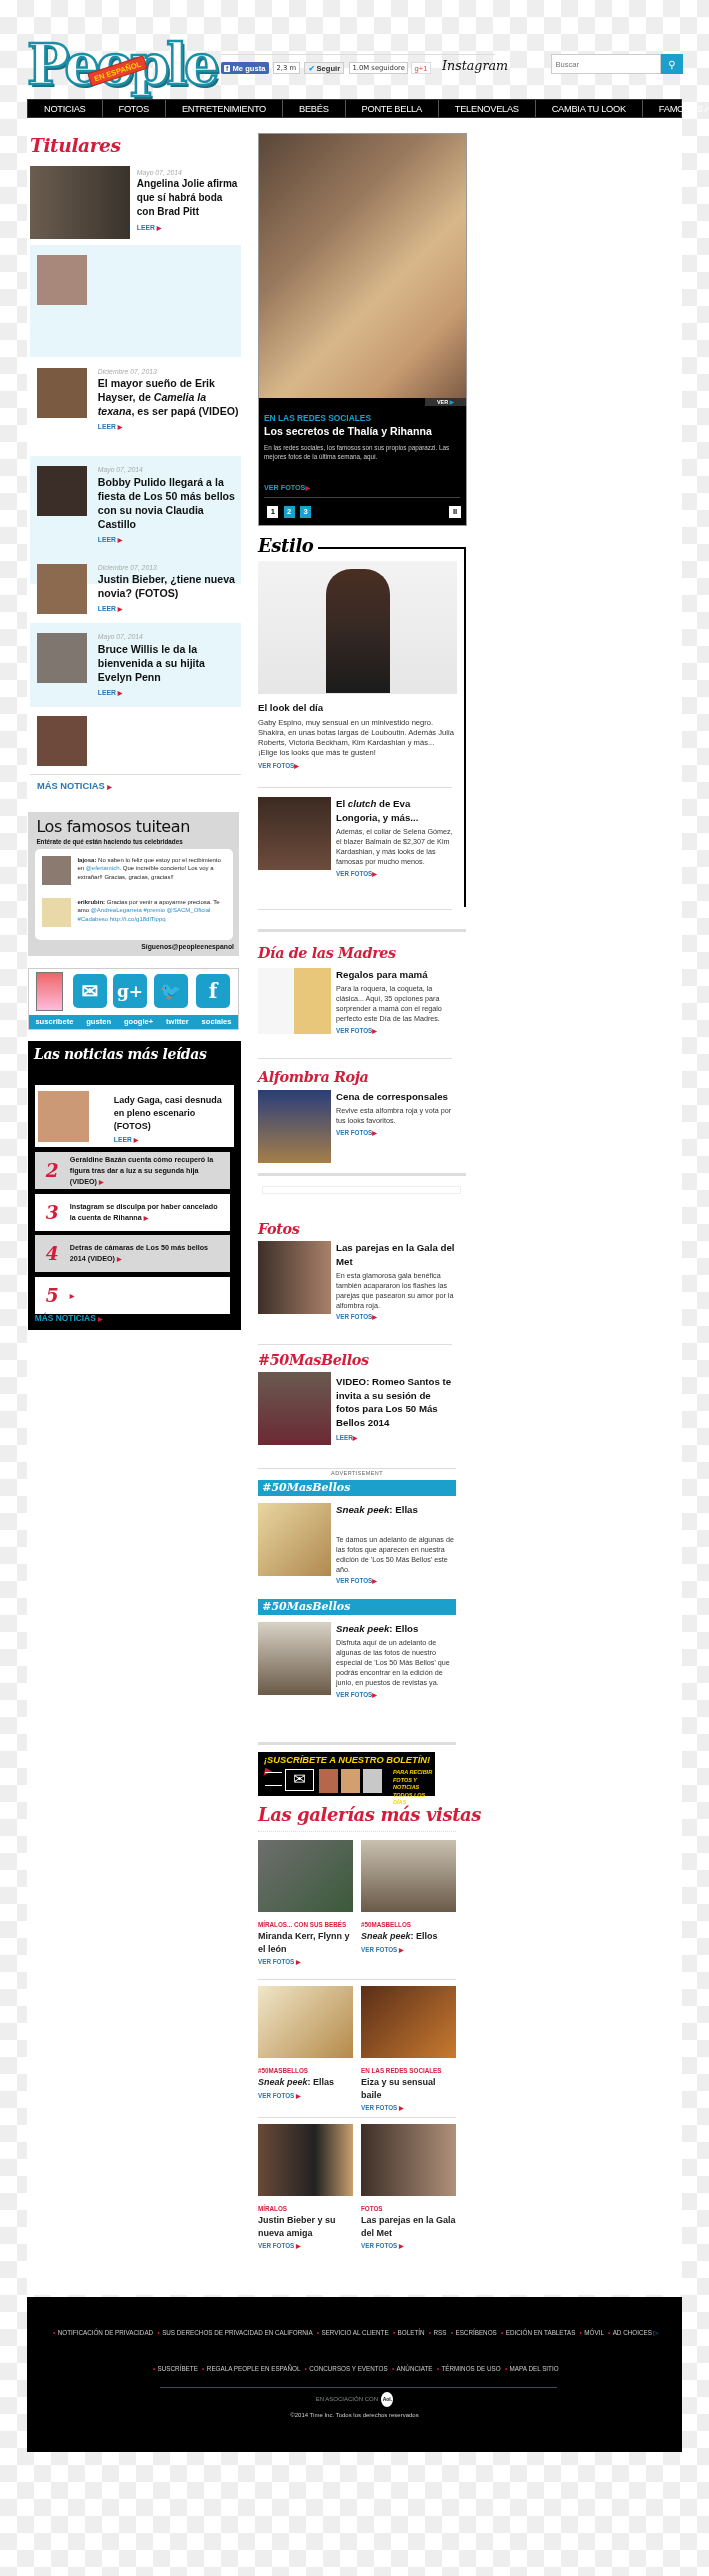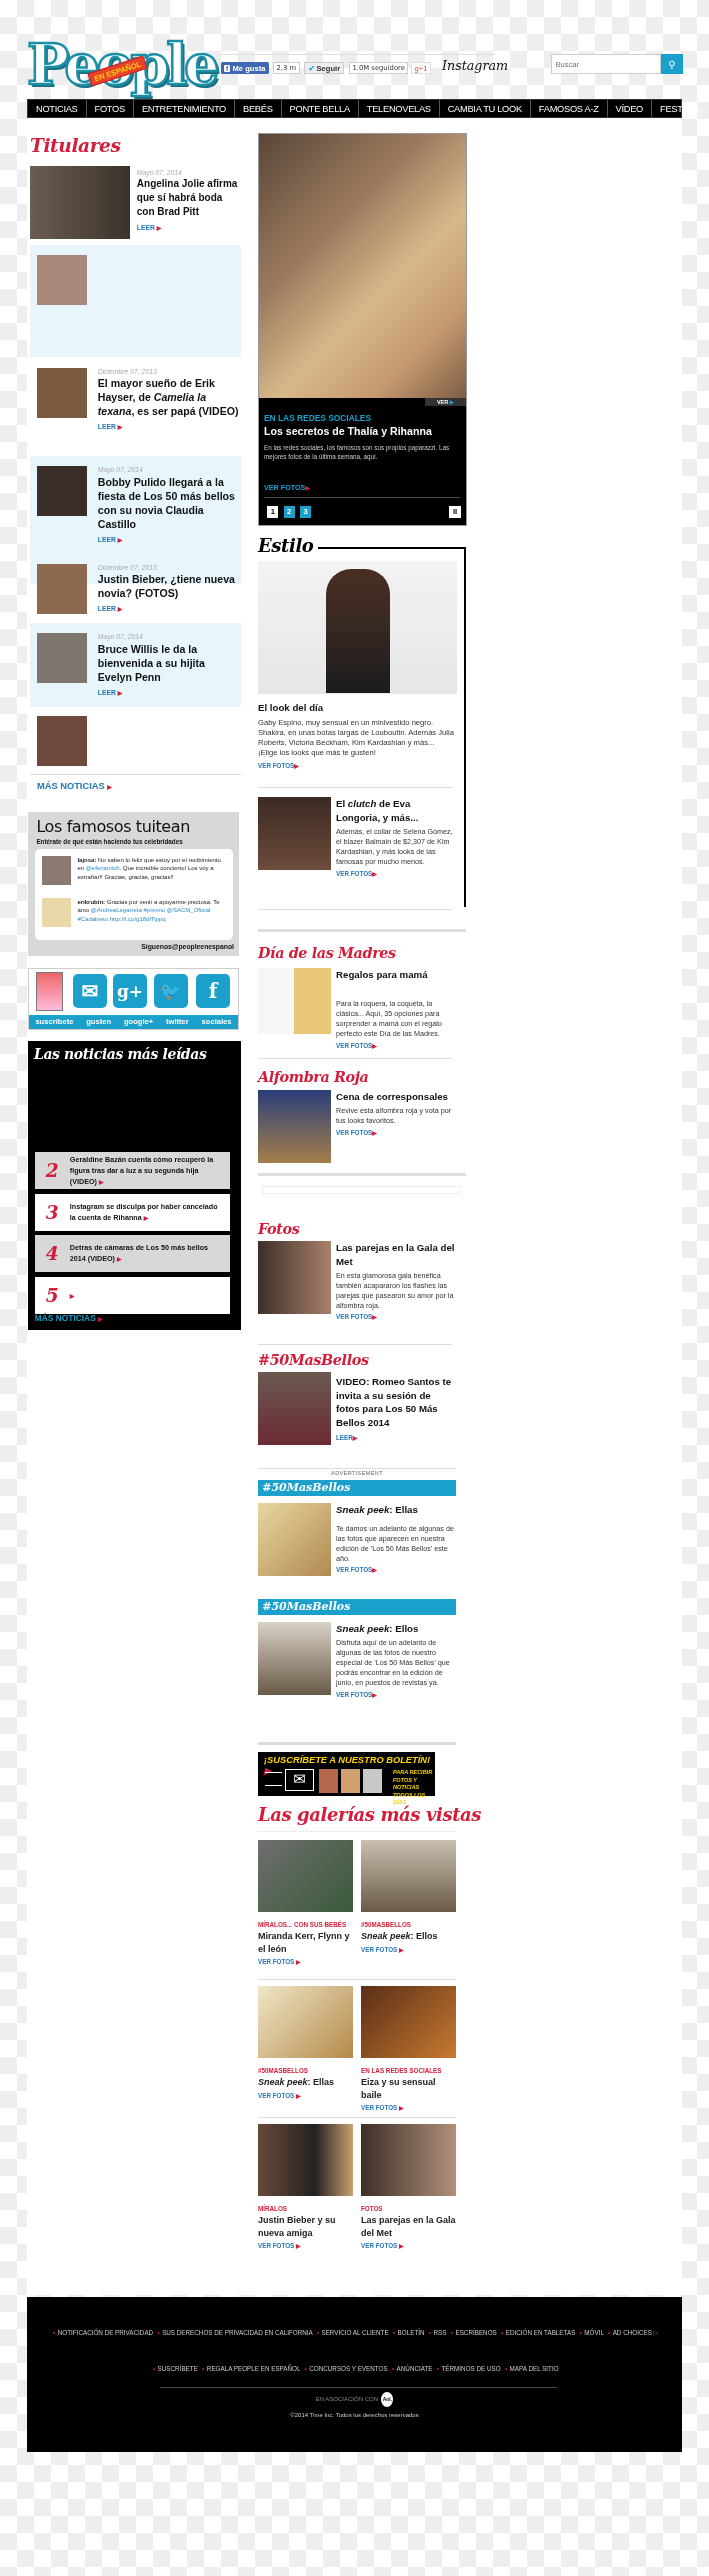--- a/index.html
+++ b/index.html
@@ -26,21 +26,21 @@
 .fb-f{background:#fff;color:#4267b2;font-size:6.8px;padding:0 1.7px;border-radius:0.8px}
 .count{position:absolute;top:6.8px;border:0.8px solid #ccc;background:#fff;font-size:6.8px;color:#333;height:12.7px;padding:0.8px 2.5px;font-family:"DejaVu Sans",sans-serif}
 .tw-btn{position:absolute;left:83px;top:6.8px;background:#eee;border:0.8px solid #ccc;height:12.7px;font-size:7.6px;font-weight:bold;padding:0.8px 3.4px;color:#333;display:flex;align-items:center;gap:1.7px}
 .tw-bird{color:#1da1f2}
 .gplus{position:absolute;left:190px;top:6.8px;border:0.8px solid #ddd;background:#fff;color:#dd4b39;font-size:7.6px;padding:0.8px 2.5px;height:12.7px}
 .insta{position:absolute;left:221px;top:3.4px;font-family:"DejaVu Serif",serif;font-style:italic;font-size:12.7px;color:#111}
 #search{left:551px;top:54px;width:132px;height:21px;display:flex}
 #search input{width:110px;height:20px;border:0.8px solid #ccc;font-size:7.6px;padding:1.7px 3.4px;font-family:"Liberation Sans",sans-serif}
 #search .sbtn{width:22px;height:20px;background:#1ba0cc;color:#fff;display:flex;align-items:center;justify-content:center;font-size:10px}
 #nav{left:27px;top:99px;width:655px;height:19.4px;background:#000;display:flex;border:0.8px solid #333}
-#nav a{color:#fff;font-size:9.3px;padding:0 8px;line-height:18px;border-right:0.8px solid #555;white-space:nowrap;font-family:"Liberation Sans",sans-serif;letter-spacing:-0.3px}
+#nav a{color:#fff;font-size:9.3px;padding:0 16px;line-height:18px;border-right:0.8px solid #555;white-space:nowrap;font-family:"Liberation Sans",sans-serif;letter-spacing:-0.3px}
 #nav a.sub{color:#d6d600;border-right:none}
 
 
 #main{left:27px;top:118px;width:655px;height:2177px;background:#fff}
 
 
 .section-title{font-family:"DejaVu Serif",serif;font-style:italic;font-weight:bold;color:#d31d3a;letter-spacing:-0.4px}
 #titulares-title{left:30px;top:135px;font-size:18.6px}
 .tit-item{position:absolute;left:30px;width:211px;display:flex}
 .tit-item.alt{background:#e6f6fb}
@@ -257,20 +257,25 @@
     <span>suscribete</span>
     <span>gusten</span>
     <span>google+</span>
     <span>twitter</span>
     <span>sociales</span>
   </div>
 </div>
 
 <div id="leidas" class="abs">
   <div class="le-title section-title" style="color:#fff">Las noticias más leídas</div>
+  <div class="le1">
+    <div class="th"></div>
+    <div class="t">Lady Gaga, casi desnuda en pleno escenario (FOTOS)</div>
+    <a class="leer"><span>LEER</span> <span class="arrow">▶</span></a>
+  </div>
   <div class="le-row" style="top:111px;background:#d8d8d8">
       <span class="n">2</span>
       <span class="t"><span>Geraldine Bazán cuenta cómo recuperó la figura tras dar a luz a su segunda hija (VIDEO)</span> <span class="arrow">▶</span></span>
     </div>
   <div class="le-row" style="top:153px;background:#fff">
       <span class="n">3</span>
       <span class="t"><span>Instagram se disculpa por haber cancelado la cuenta de Rihanna</span> <span class="arrow">▶</span></span>
     </div>
   <div class="le-row" style="top:194px;background:#d8d8d8">
       <span class="n">4</span>
@@ -314,21 +319,21 @@
   <div class="mid-p" style="margin-top:2.5px">Además, el collar de Selena Gómez, el blazer Balmain de $2,307 de Kim Kardashian, y más looks de las famosas por mucho menos.</div>
   <a class="mid-link" style="margin-top:3.4px"><span>VER FOTOS</span><span class="arrow">▶</span></a>
 </div>
 <div class="divider" style="left:258px;top:909px;width:194px"></div>
 <div class="gray-bar" style="top:929px"></div>
 
 <h2 class="abs section-title" style="left:258px;top:944px;font-size:14.4px">Día de las Madres</h2>
 <div class="mid-thumb" style="left:258px;top:968px;width:73px;height:66px;background:linear-gradient(90deg,#f6f6f6 50%,#e8c77a 50%)"></div>
 <div class="abs" style="left:336px;top:968px;width:120px">
   <div class="mid-h">Regalos para mamá</div>
-  <div class="mid-p" style="margin-top:17px">Para la roquera, la coqueta, la clásica... Aquí, 35 opciones para sorprender a mamá con el regalo perfecto este Día de las Madres.</div>
+  <div class="mid-p" style="margin-top:2px">Para la roquera, la coqueta, la clásica... Aquí, 35 opciones para sorprender a mamá con el regalo perfecto este Día de las Madres.</div>
   <a class="mid-link" style="margin-top:3.4px"><span>VER FOTOS</span><span class="arrow">▶</span></a>
 </div>
 <div class="divider" style="left:258px;top:1058px;width:194px"></div>
 
 <h2 class="abs section-title" style="left:258px;top:1068px;font-size:14.4px">Alfombra Roja</h2>
 <div class="mid-thumb" style="left:258px;top:1090px;width:73px;height:73px;background:linear-gradient(#2a3e7a,#a57f4a)"></div>
 <div class="abs" style="left:336px;top:1090px;width:120px">
   <div class="mid-h">Cena de corresponsales</div>
   <div class="mid-p" style="margin-top:2.5px">Revive esta alfombra roja y vota por tus looks favoritos.</div>
   <a class="mid-link" style="margin-top:3.4px"><span>VER FOTOS</span><span class="arrow">▶</span></a>
@@ -352,21 +357,21 @@
   <div class="mid-h">VIDEO: Romeo Santos te invita a su sesión de fotos para Los 50 Más Bellos 2014</div>
   <a class="mid-link" style="margin-top:5px"><span>LEER</span><span class="arrow">▶</span></a>
 </div>
 
 <div class="ad-label">ADVERTISEMENT</div>
 
 <div class="mb-bar" style="top:1480px">#50MasBellos</div>
 <div class="mid-thumb" style="left:258px;top:1503px;width:73px;height:73px;background:linear-gradient(135deg,#e8d6a0,#b08950)"></div>
 <div class="abs" style="left:336px;top:1503px;width:120px">
   <div class="mid-h"><i>Sneak peek</i><span>: Ellas</span></div>
-  <div class="mid-p" style="margin-top:7px">Te damos un adelanto de algunas de las fotos que aparecen en nuestra edición de 'Los 50 Más Bellos' este año.</div>
+  <div class="mid-p" style="margin-top:18px">Te damos un adelanto de algunas de las fotos que aparecen en nuestra edición de 'Los 50 Más Bellos' este año.</div>
   <a class="mid-link" style="margin-top:2.5px"><span>VER FOTOS</span><span class="arrow">▶</span></a>
 </div>
 
 <div class="mb-bar" style="top:1599px">#50MasBellos</div>
 <div class="mid-thumb" style="left:258px;top:1622px;width:73px;height:73px;background:linear-gradient(#d8d2c6,#6a5a48)"></div>
 <div class="abs" style="left:336px;top:1622px;width:120px">
   <div class="mid-h"><i>Sneak peek</i><span>: Ellos</span></div>
   <div class="mid-p" style="margin-top:2.5px">Disfruta aquí de un adelanto de algunas de las fotos de nuestro especial de 'Los 50 Más Bellos' que podrás encontrar en la edición de junio, en puestos de revistas ya.</div>
   <a class="mid-link" style="margin-top:2.5px"><span>VER FOTOS</span><span class="arrow">▶</span></a>
 </div>

